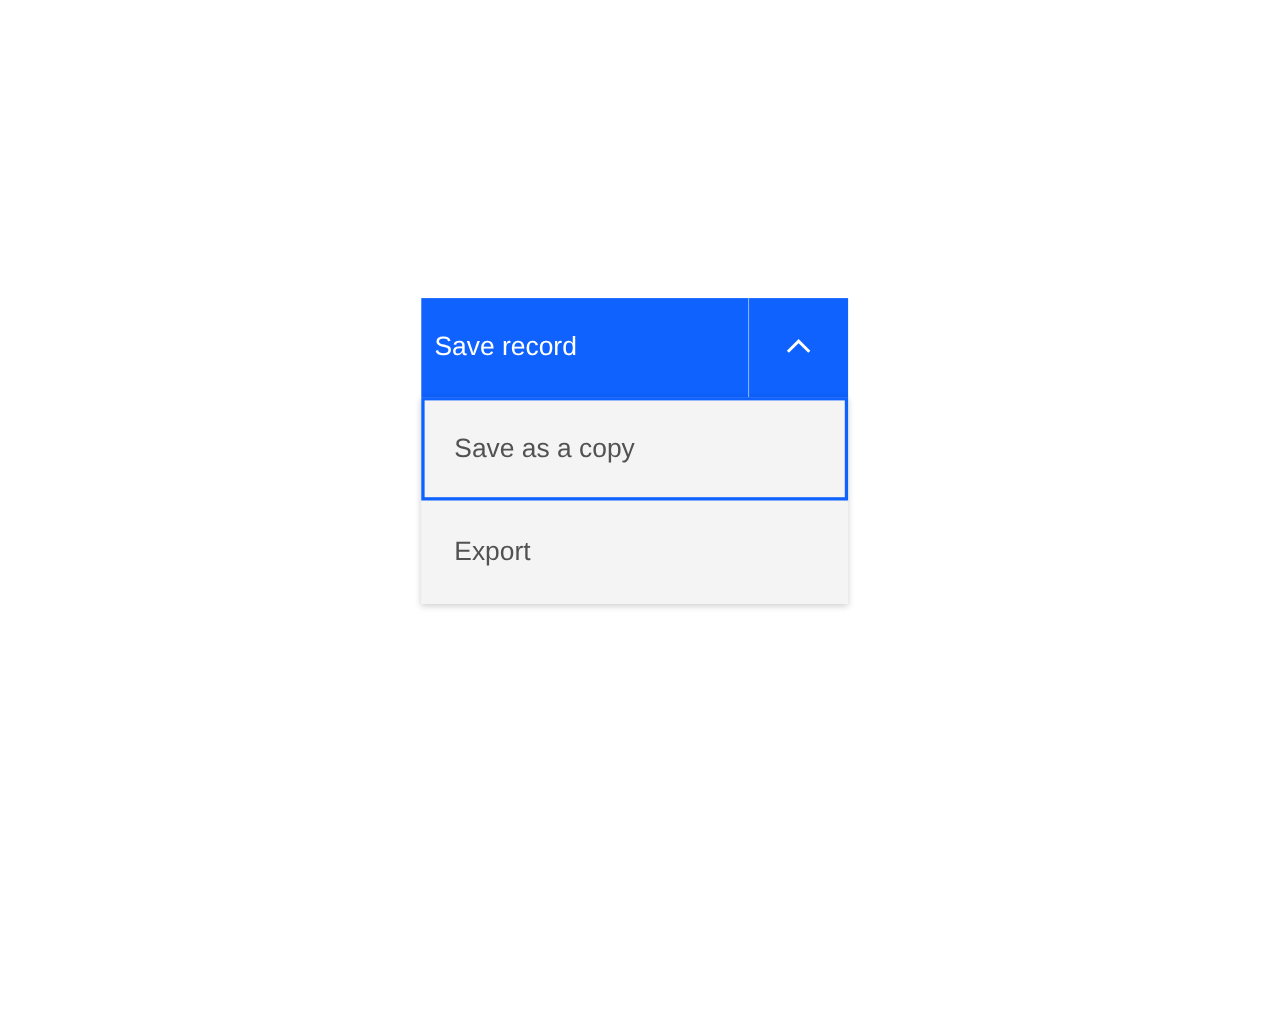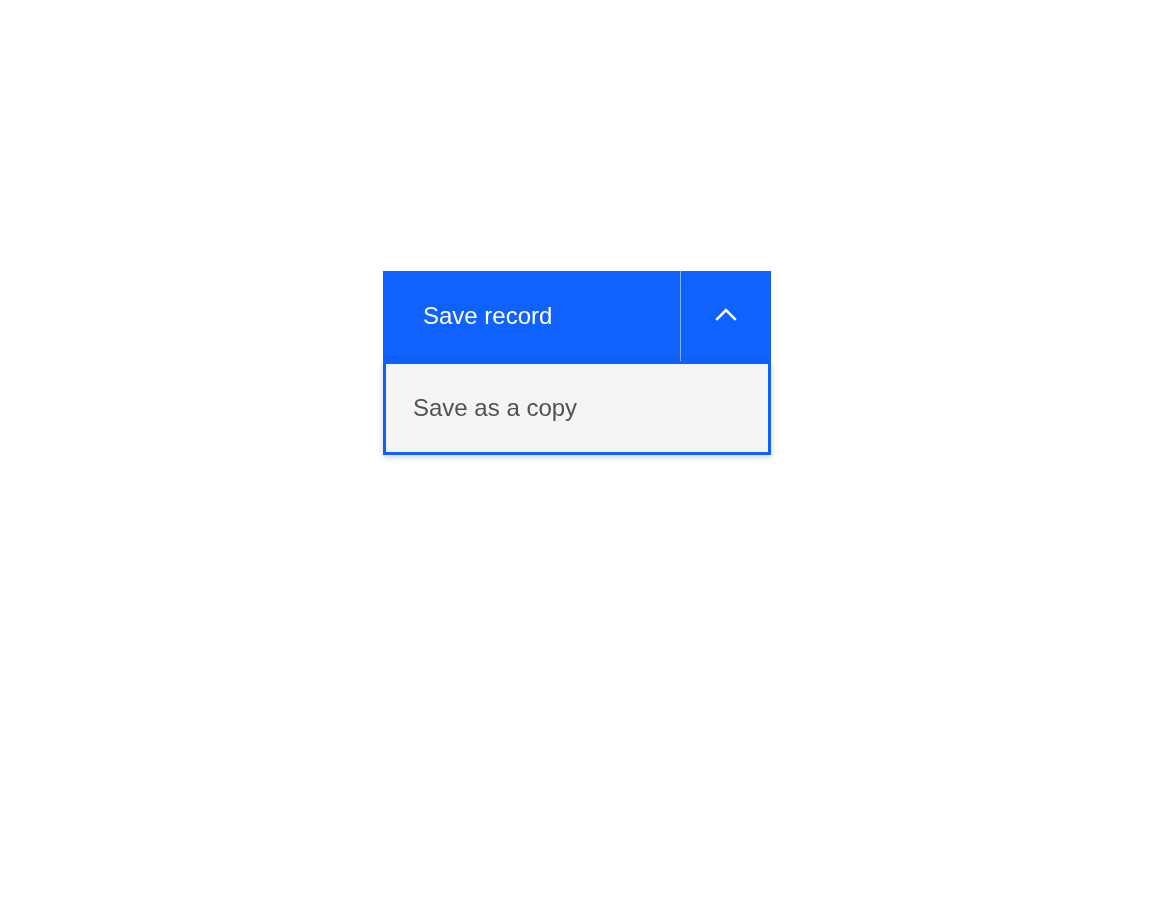--- a/index.html
+++ b/index.html
@@ -24,21 +24,21 @@
       display: flex;
       width: 100%;
       height: 90px;
       background: #0f62fe;
       color: #ffffff;
     }
     .primary-action {
       flex: 1;
       display: flex;
       align-items: center;
-      padding-left: 40px;
+      padding-left: 12px;
       font-size: 24px;
       font-weight: 400;
       color: #ffffff;
       border: none;
       background: transparent;
       cursor: pointer;
       text-align: left;
     }
     .divider {
       width: 1px;
@@ -98,14 +98,17 @@
         <svg viewBox="0 0 16 16" fill="none" xmlns="http://www.w3.org/2000/svg">
           <path d="M2 11 L8 5 L14 11" stroke="currentColor" stroke-width="1.6" fill="none"></path>
         </svg>
       </span>
     </button>
   </div>
   <div class="menu">
     <button class="menu-item focused">
       <span>Save as a copy</span>
     </button>
+    <button class="menu-item">
+      <span>Export</span>
+    </button>
   </div>
 </div>
 
 </body></html>

